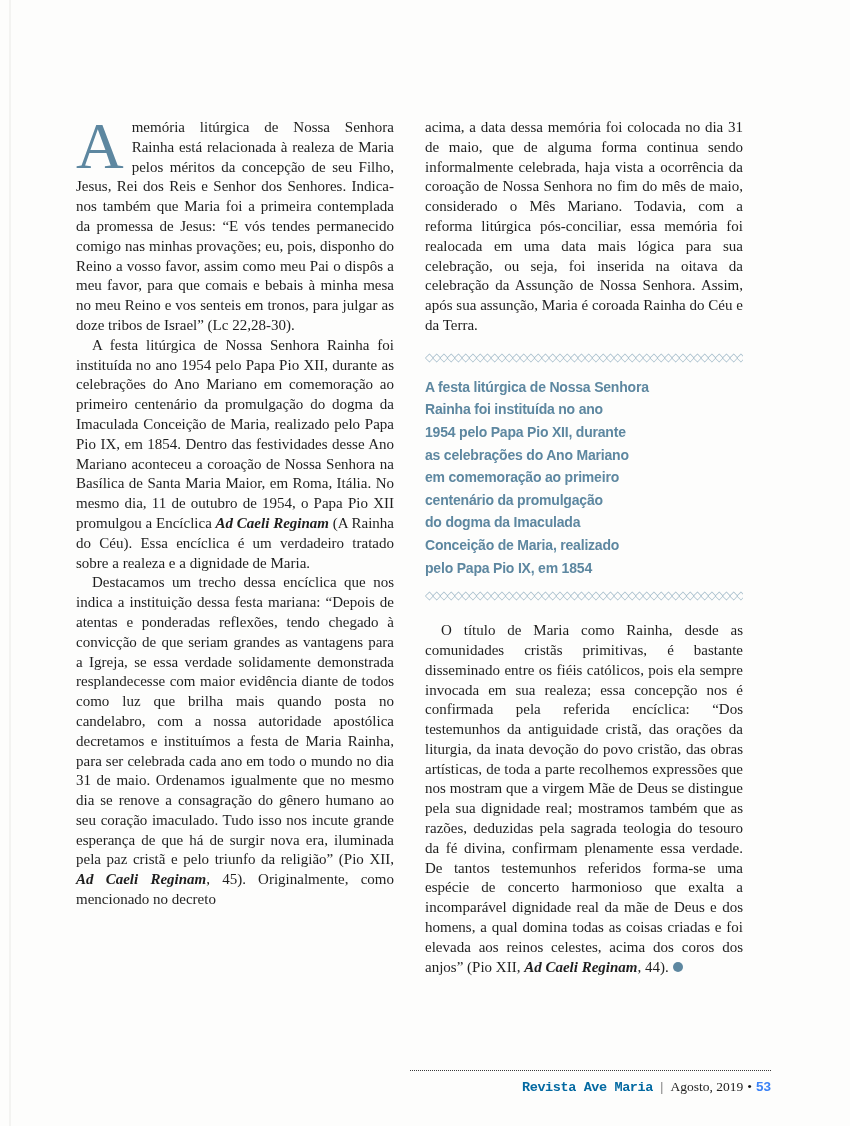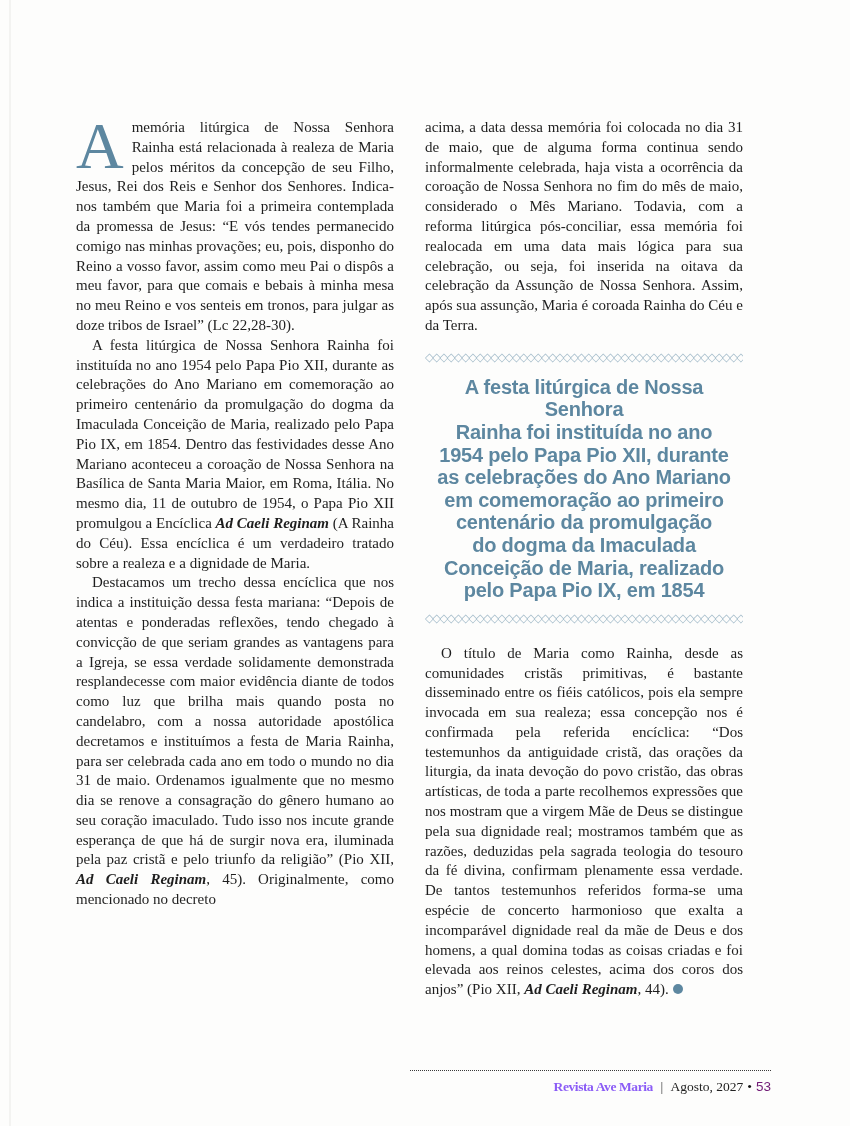--- a/index.html
+++ b/index.html
@@ -47,25 +47,25 @@
     font-family: "DejaVu Sans", sans-serif;
     font-size: 11.5px;
     line-height: 11px;
     letter-spacing: -1.6px;
     white-space: nowrap;
     overflow: hidden;
     width: 100%;
   }
   .quote-text {
     margin: 13px 0 11px 0;
-    text-align: center;
+    text-align: left;
     white-space: pre-line;
     font-family: "Liberation Sans", sans-serif;
     font-weight: bold;
-    font-size: 20px;
+    font-size: 14px;
     line-height: 22.6px;
     letter-spacing: -0.2px;
     color: var(--accent, #5d87a0);
   }
   .end-dot {
     display: inline-block;
     width: 10px; height: 10px;
     border-radius: 50%;
     background: var(--accent, #5d87a0);
     margin-left: 4px;
@@ -76,37 +76,37 @@
     width: 361px;
     text-align: right;
   }
   .footer-rule {
     border-top: 1.5px dotted #3a3a3a;
     height: 0;
     margin-bottom: 8px;
   }
   .footer-text { font-size: 13.5px; white-space: nowrap; }
   .footer-text .mag {
-    font-family: Liberation Serif, serif;
+    font-family: Liberation Mono, monospace;
     font-weight: bold;
     letter-spacing: -0.4px;
-    color: #8b5cf6;
+    color: #0369a1;
   }
   .footer-text .sep {
     font-family: "Liberation Sans", sans-serif;
     font-weight: 300;
     color: #8a8a8a;
     padding: 0 7px;
   }
   .footer-text .issue { font-family: "Liberation Serif", serif; color: #222; }
   .footer-text .dot { padding: 0 4px; color: #111; }
   .footer-text .pagenum {
     font-family: "Liberation Sans", sans-serif;
-    font-weight: normal;
-    color: #701a75;
+    font-weight: bold;
+    color: #3b82f6;
   }
 </style>
 </head>
 <body>
 
 <div class="page">
 
   <div class="edge-line"></div>
 
   <div class="col col-left">
@@ -130,16 +130,16 @@
 Conceição de Maria, realizado
 pelo Papa Pio IX, em 1854</div>
       <div class="chain">◇◇◇◇◇◇◇◇◇◇◇◇◇◇◇◇◇◇◇◇◇◇◇◇◇◇◇◇◇◇◇◇◇◇◇◇◇◇◇◇◇◇◇◇◇◇◇◇◇◇◇◇</div>
     </div>
 
     <p class="indent"><span><span>O título de Maria como Rainha, desde as comunidades cristãs primitivas, é bastante disseminado entre os fiéis católicos, pois ela sempre invocada em sua realeza; essa concepção nos é confirmada pela referida encíclica: “Dos testemunhos da antiguidade cristã, das orações da liturgia, da inata devoção do povo cristão, das obras artísticas, de toda a parte recolhemos expressões que nos mostram que a virgem Mãe de Deus se distingue pela sua dignidade real; mostramos também que as razões, deduzidas pela sagrada teologia do tesouro da fé divina, confirmam plenamente essa verdade. De tantos testemunhos referidos forma-se uma espécie de concerto harmonioso que exalta a incomparável dignidade real da mãe de Deus e dos homens, a qual domina todas as coisas criadas e foi elevada aos reinos celestes, acima dos coros dos anjos” (Pio XII, </span><span class="it">Ad Caeli Reginam</span><span>, 44).</span></span><span class="end-dot"></span></p>
   </div>
 
   <div class="footer">
     <div class="footer-rule"></div>
-    <div class="footer-text"><span class="mag">Revista Ave Maria</span><span class="sep">|</span><span class="issue">Agosto, 2027</span><span class="dot">•</span><span class="pagenum">53</span></div>
+    <div class="footer-text"><span class="mag">Revista Ave Maria</span><span class="sep">|</span><span class="issue">Agosto, 2019</span><span class="dot">•</span><span class="pagenum">53</span></div>
   </div>
 
 </div>
 
 </body></html>

